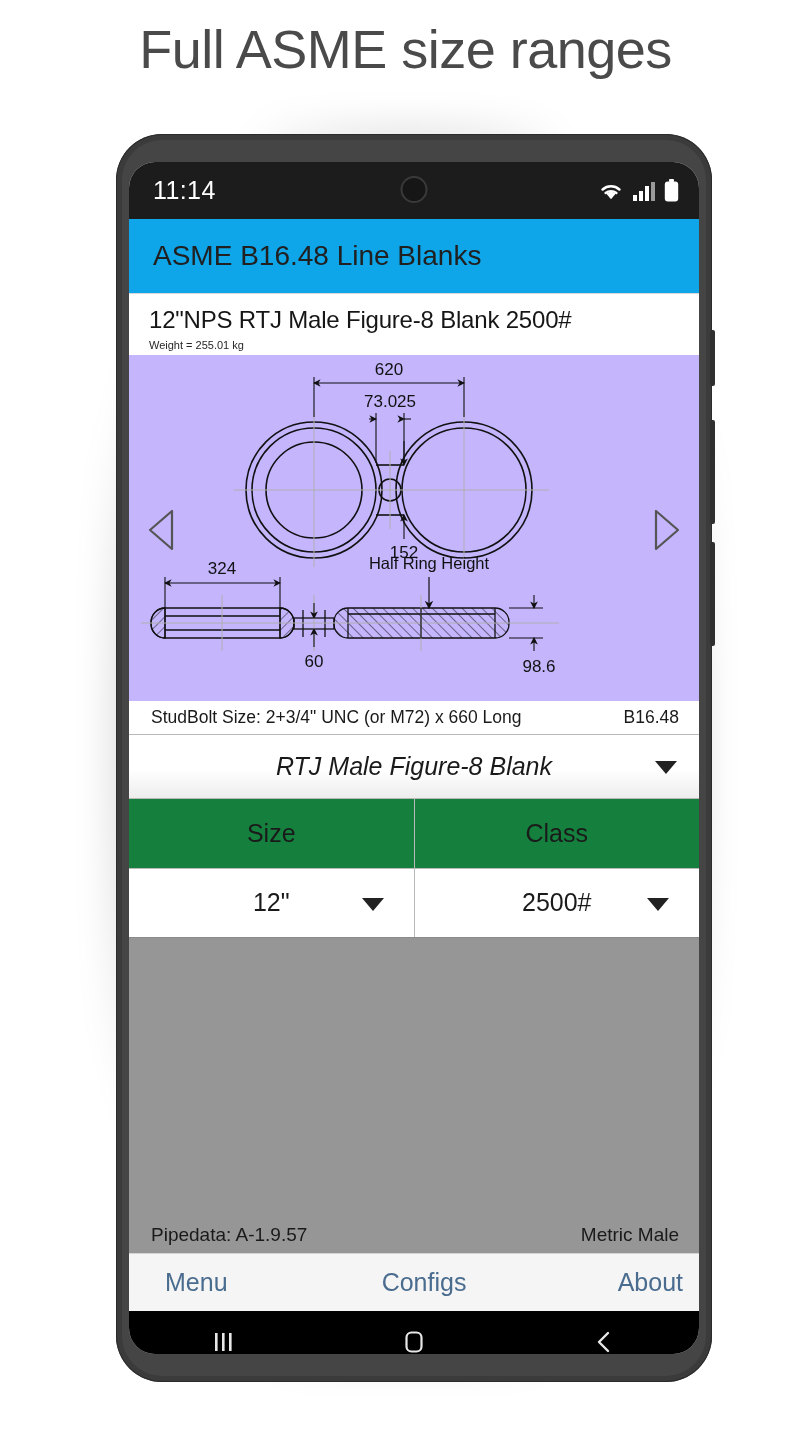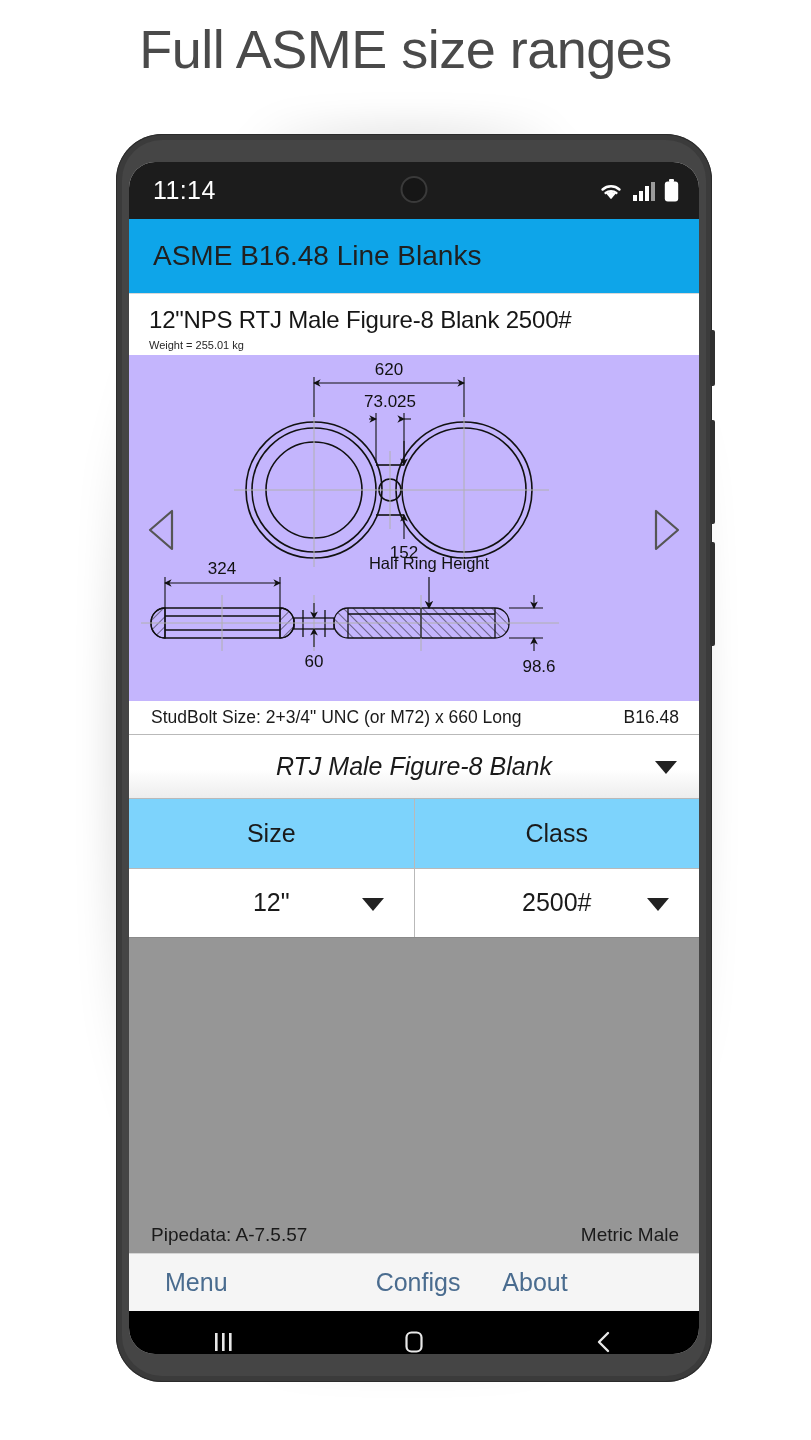--- a/index.html
+++ b/index.html
@@ -118,21 +118,21 @@
   .caret {
     width: 0; height: 0;
     border-left: 11px solid transparent; border-right: 11px solid transparent;
     border-top: 13px solid #222;
   }
   .type-select .caret { position: absolute; right: 22px; top: 26px; }
 
   
   .tbl { width: 100%; border-collapse: collapse; table-layout: fixed; }
   .tbl th {
-    height: 69px; background: #7dd3fc; font-weight: 400;
+    height: 69px; background: #15803d; font-weight: 400;
     font-size: 25px; color: #1a1a1a; text-align: center;
     border-right: 1px solid #b9b9b9; border-bottom: 1px solid #b9b9b9;
   }
   .tbl th:last-child { border-right: none; }
   .tbl td {
     height: 69px; background: #ffffff; font-size: 25px; color: #1a1a1a;
     text-align: center; position: relative;
     border-right: 1px solid #b9b9b9; border-bottom: 1px solid #8a8a8a;
   }
   .tbl td:last-child { border-right: none; }
@@ -149,21 +149,21 @@
   }
 
   
   .tabbar {
     display: flex; align-items: center; height: 58px;
     background: #f5f5f5; border-top: 1px solid #d4d4d4;
   }
   .tabbar .tab { flex: 1; font-size: 25px; color: #4a6c8f; }
   .tabbar .tab.a { text-align: left; padding-left: 36px; }
   .tabbar .tab.b { text-align: center; }
-  .tabbar .tab.c { padding-right: 28px; }
+  .tabbar .tab.c { text-align: right; padding-right: 16px; }
 
   
   .androidnav {
     height: 62px; background: #000;
     display: flex; align-items: center; justify-content: space-around;
   }
   .androidnav .navbtn { width: 90px; display: flex; justify-content: center; }
 </style>
 </head>
 <body>
@@ -374,21 +374,21 @@
             <span>2500#</span>
             <span class="caret"></span>
           </td>
         </tr>
       </tbody>
         </table>
 
       <div class="gray-body"></div>
 
       <div class="pipedata-bar">
-        <span>Pipedata: A-7.5.57</span>
+        <span>Pipedata: A-1.9.57</span>
         <span>Metric Male</span>
       </div>
 
       <div class="tabbar">
         <div class="tab a">Menu</div>
         <div class="tab b">Configs</div>
         <div class="tab c">About</div>
       </div>
 
       <div class="androidnav">

